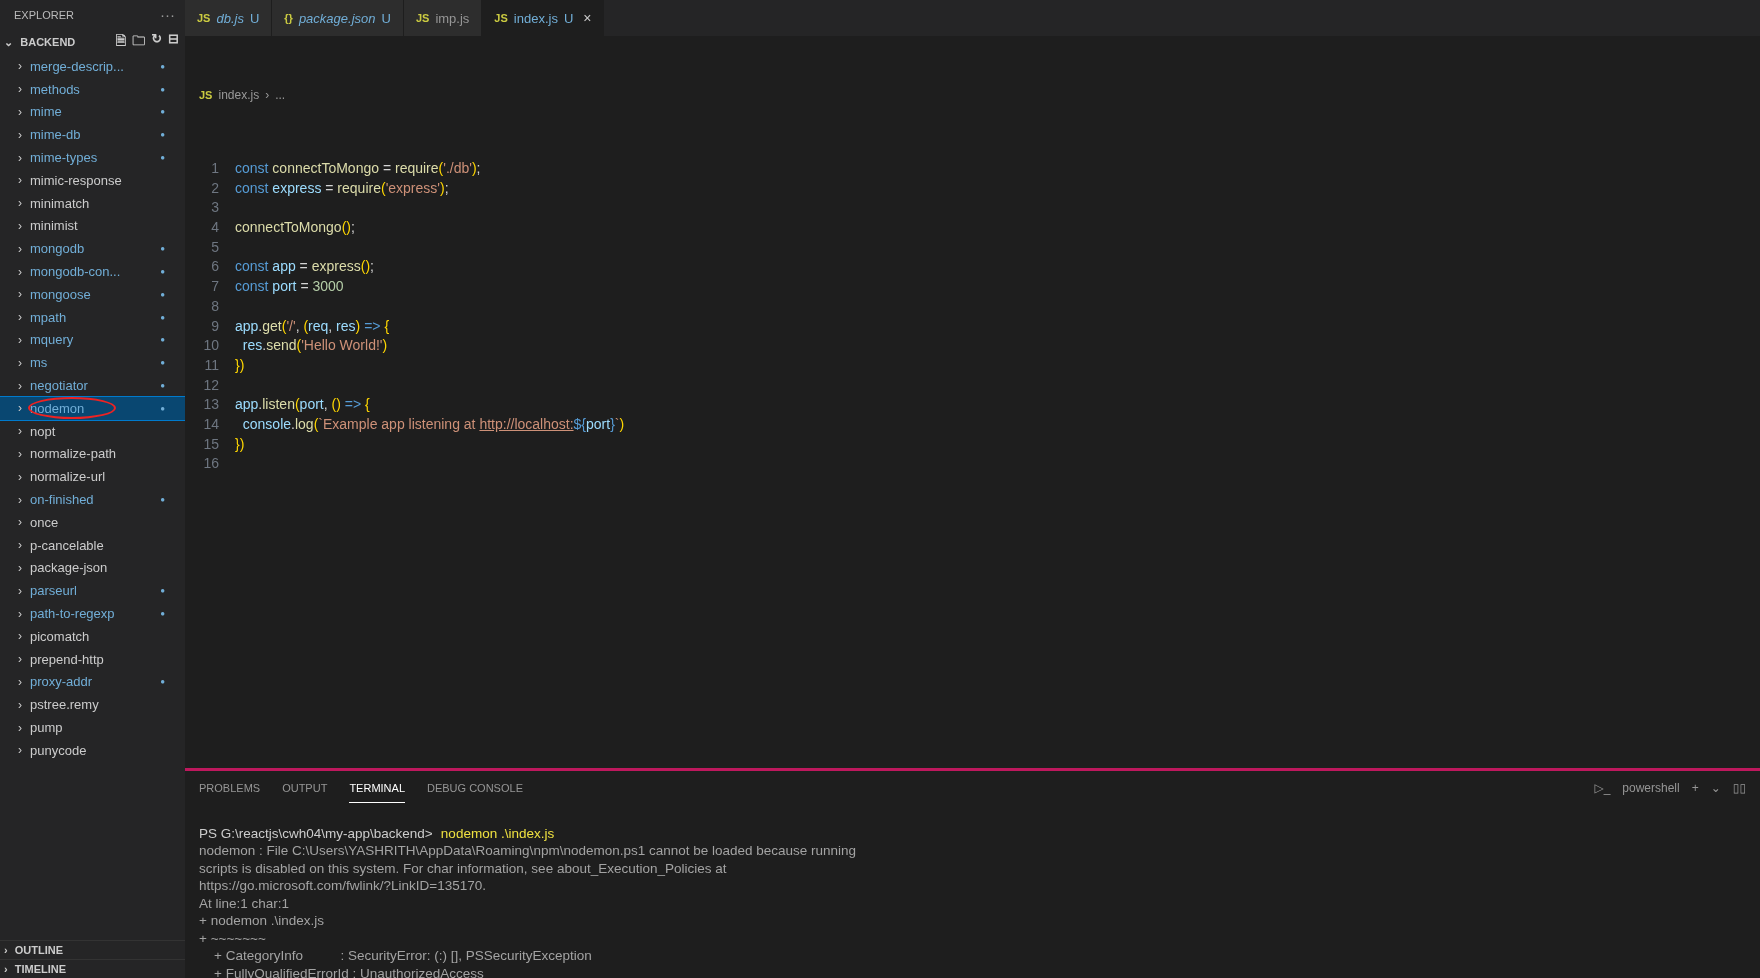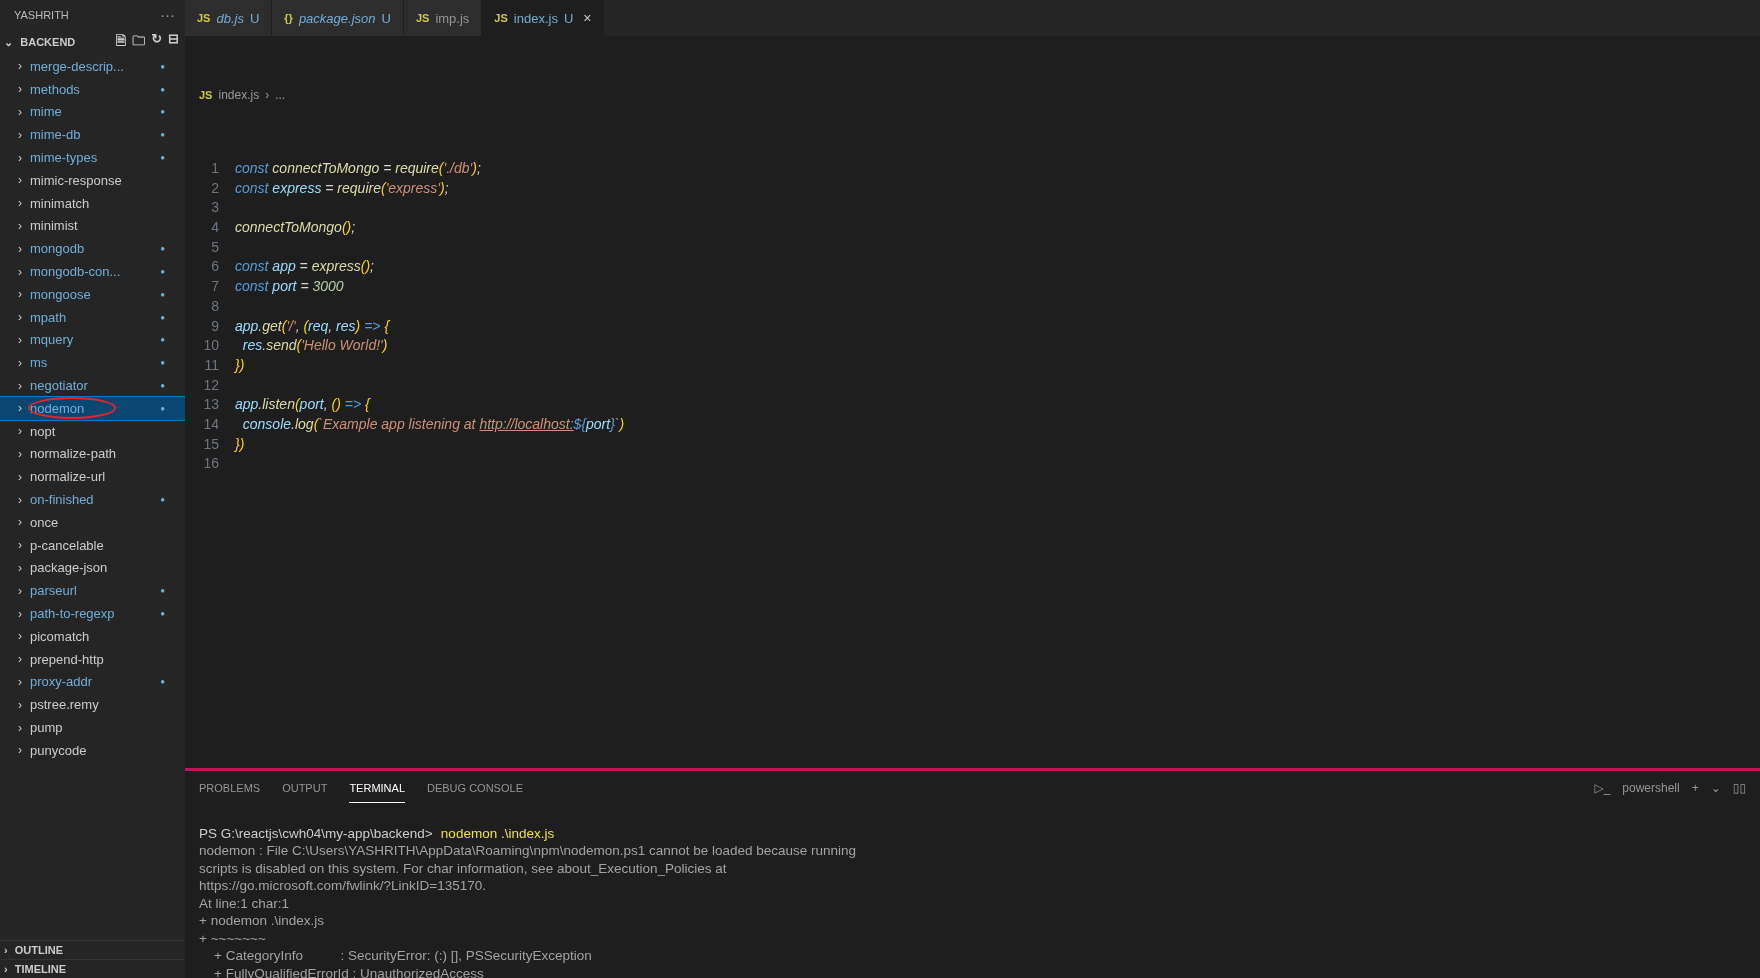--- a/index.html
+++ b/index.html
@@ -27,37 +27,37 @@
 .tab.active { background:#1e1e1e; }
 .tab .icon { color:#cbcb41; font-size:11px; font-weight:bold; font-style:normal; }
 .tab .icon.braces { color:#cbcb41; }
 .tab .status { color:#71aed7; font-style:normal; }
 .tab .close { color:#ccc; font-size:14px; margin-left:4px; }
 .breadcrumb { display:flex; align-items:center; padding:4px 14px; font-size:12px; color:#999; gap:6px; height:26px; }
 .editor { flex:1; background:#1e1e1e; display:flex; font-family:Consolas,"Courier New",monospace; font-size:14px; line-height:20px; position:relative; }
 .gutter { width:50px; text-align:right; color:#6e7681; padding-top:4px; user-select:none; }
 .gutter div { padding-right:16px; height:19.7px; }
 .code { padding-top:4px; white-space:pre; color:#d4d4d4; }
-.code div { height:19.7px;font-style:italic; }
+.code div { height:19.7px; }
 .kw { color:#569cd6; } .fn { color:#dcdcaa; } .str { color:#ce9178; } .num { color:#b5cea8; } .punct { color:#d4d4d4; } .var { color:#9cdcfe; } .paren { color:#ffd700; } .lnk { text-decoration:underline; color:#ce9178;} .tmpl { color:#569cd6;}
 .panel { height:210px; background:#1e1e1e; border-top:3px solid #be185d; display:flex; flex-direction:column; }
 .panel-tabs { display:flex; justify-content:space-between; align-items:center; padding:0 14px; height:34px; font-size:11px; color:#969696; }
 .panel-tabs-left { display:flex; gap:22px; }
 .panel-tab { padding:8px 0; cursor:pointer; }
 .panel-tab.active { color:#fff; border-bottom:1px solid #fff; }
 .panel-tabs-right { display:flex; align-items:center; gap:12px; font-size:12px; }
 .terminal { flex:1; font-family:Consolas,"Courier New",monospace; font-size:13.5px; padding:4px 14px; line-height:16.5px; white-space:pre-wrap; overflow:hidden; }
 .t-prompt { color:#ccc; } .t-cmd { color:#eee040; } .t-err { color:#a3a3a3; }
 </style>
 </head>
 <body>
 
 <div class="sidebar">
   <div class="sb-header">
-    <span>YASHRITH</span>
+    <span>EXPLORER</span>
     <span class="sb-header-actions">···</span>
   </div>
   <div class="sb-root">
     <span class="sb-root-lbl"><span>⌄</span>&nbsp;<span>BACKEND</span></span>
     <span class="sb-root-icons">
       <span>🗎</span>
       <span>🗀</span>
       <span>↻</span>
       <span>⊟</span>
     </span>

